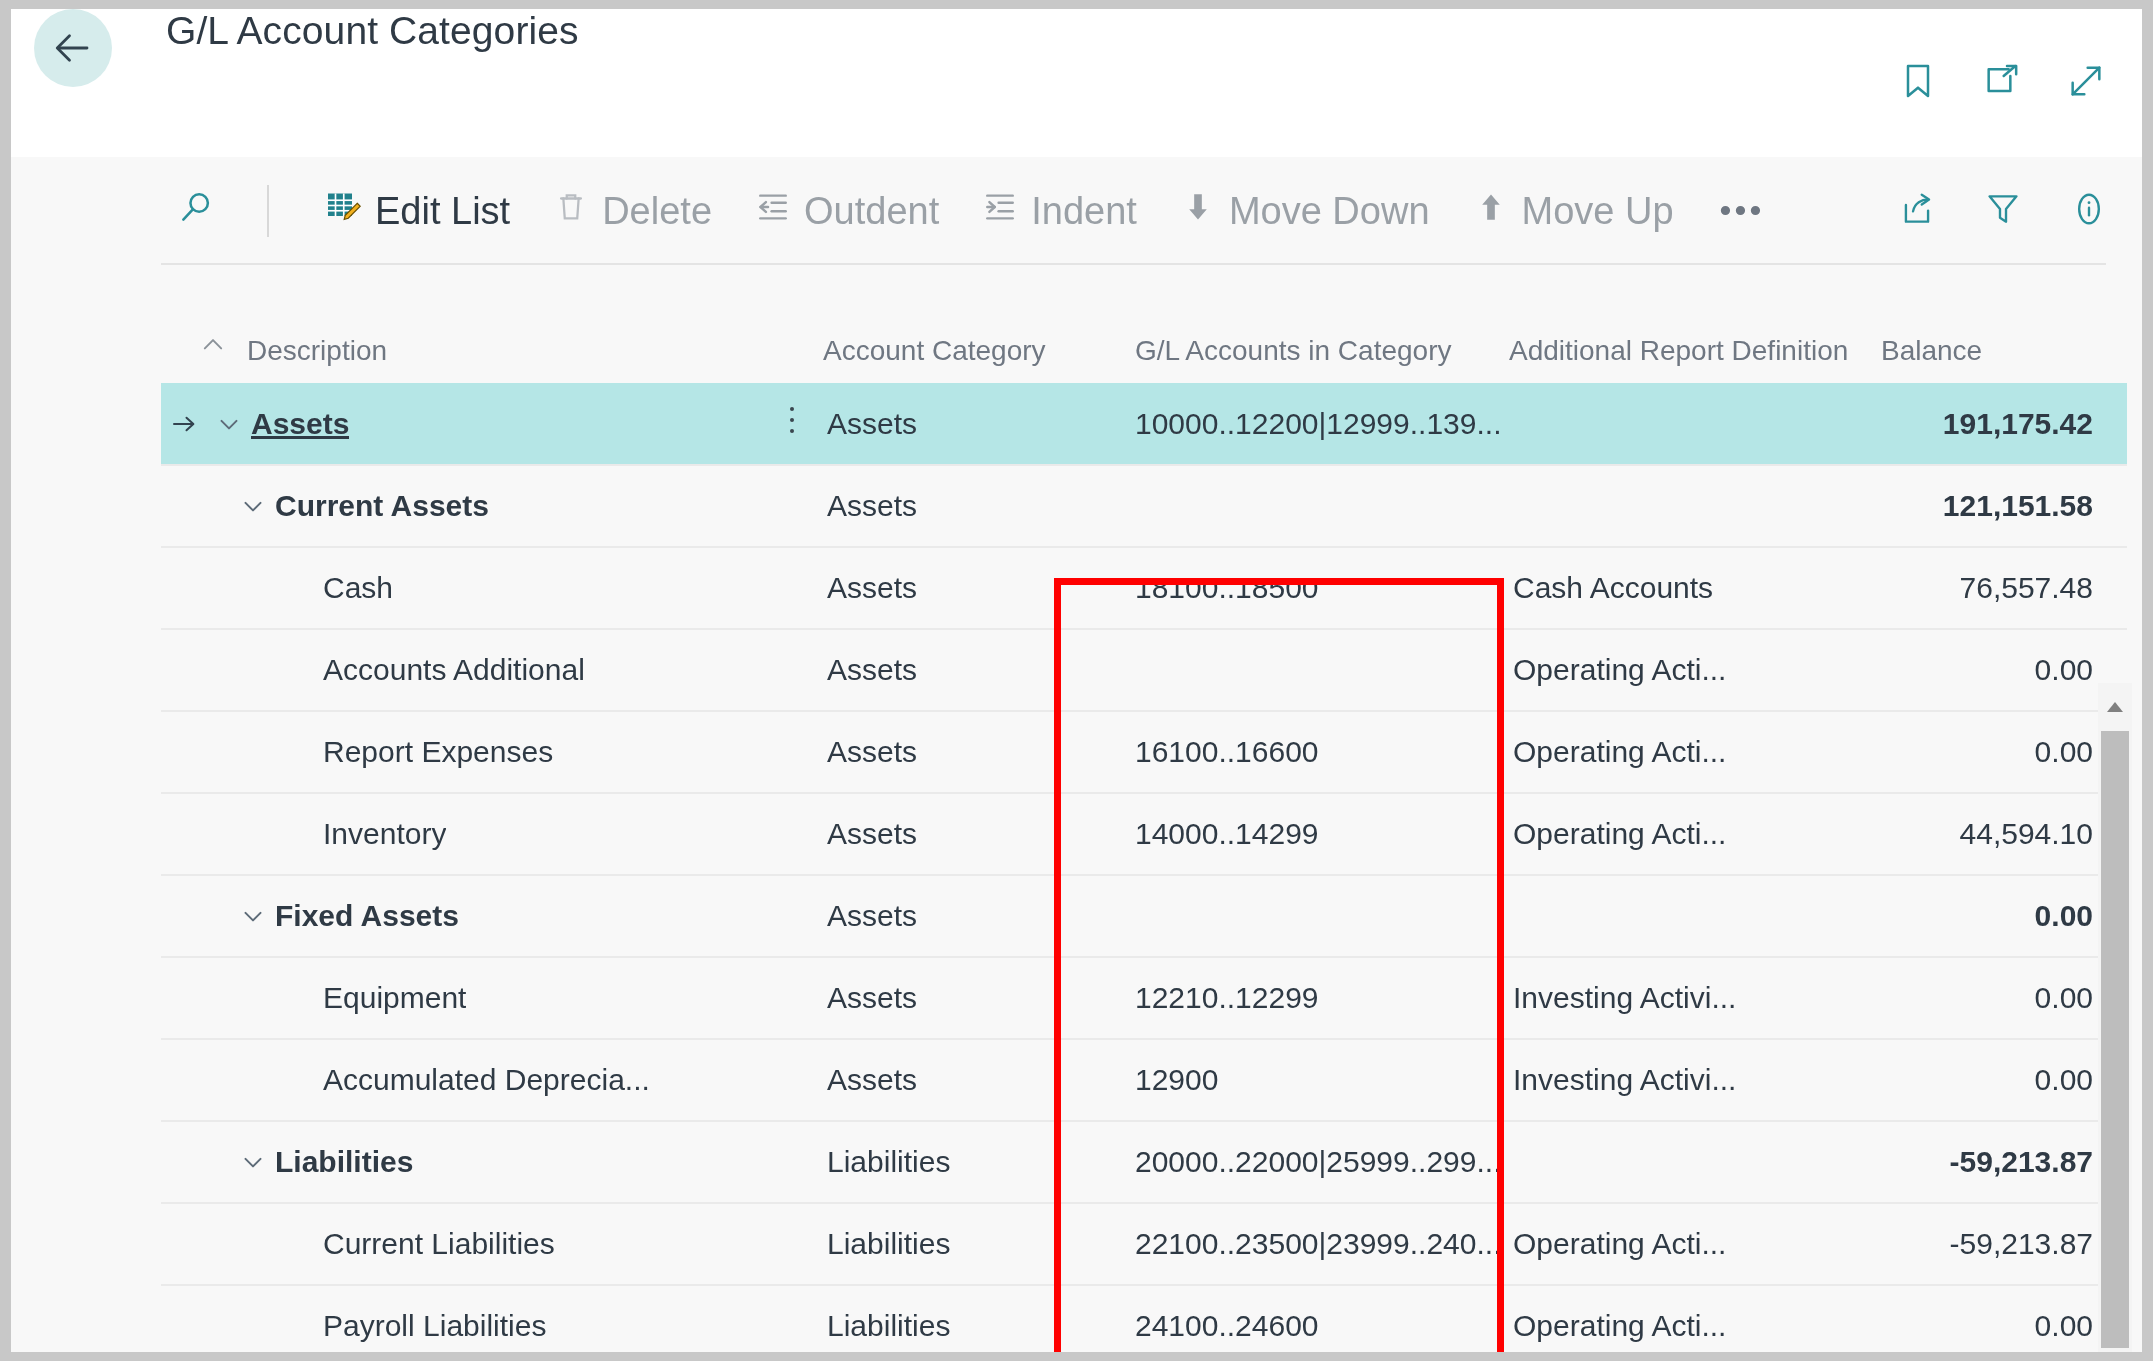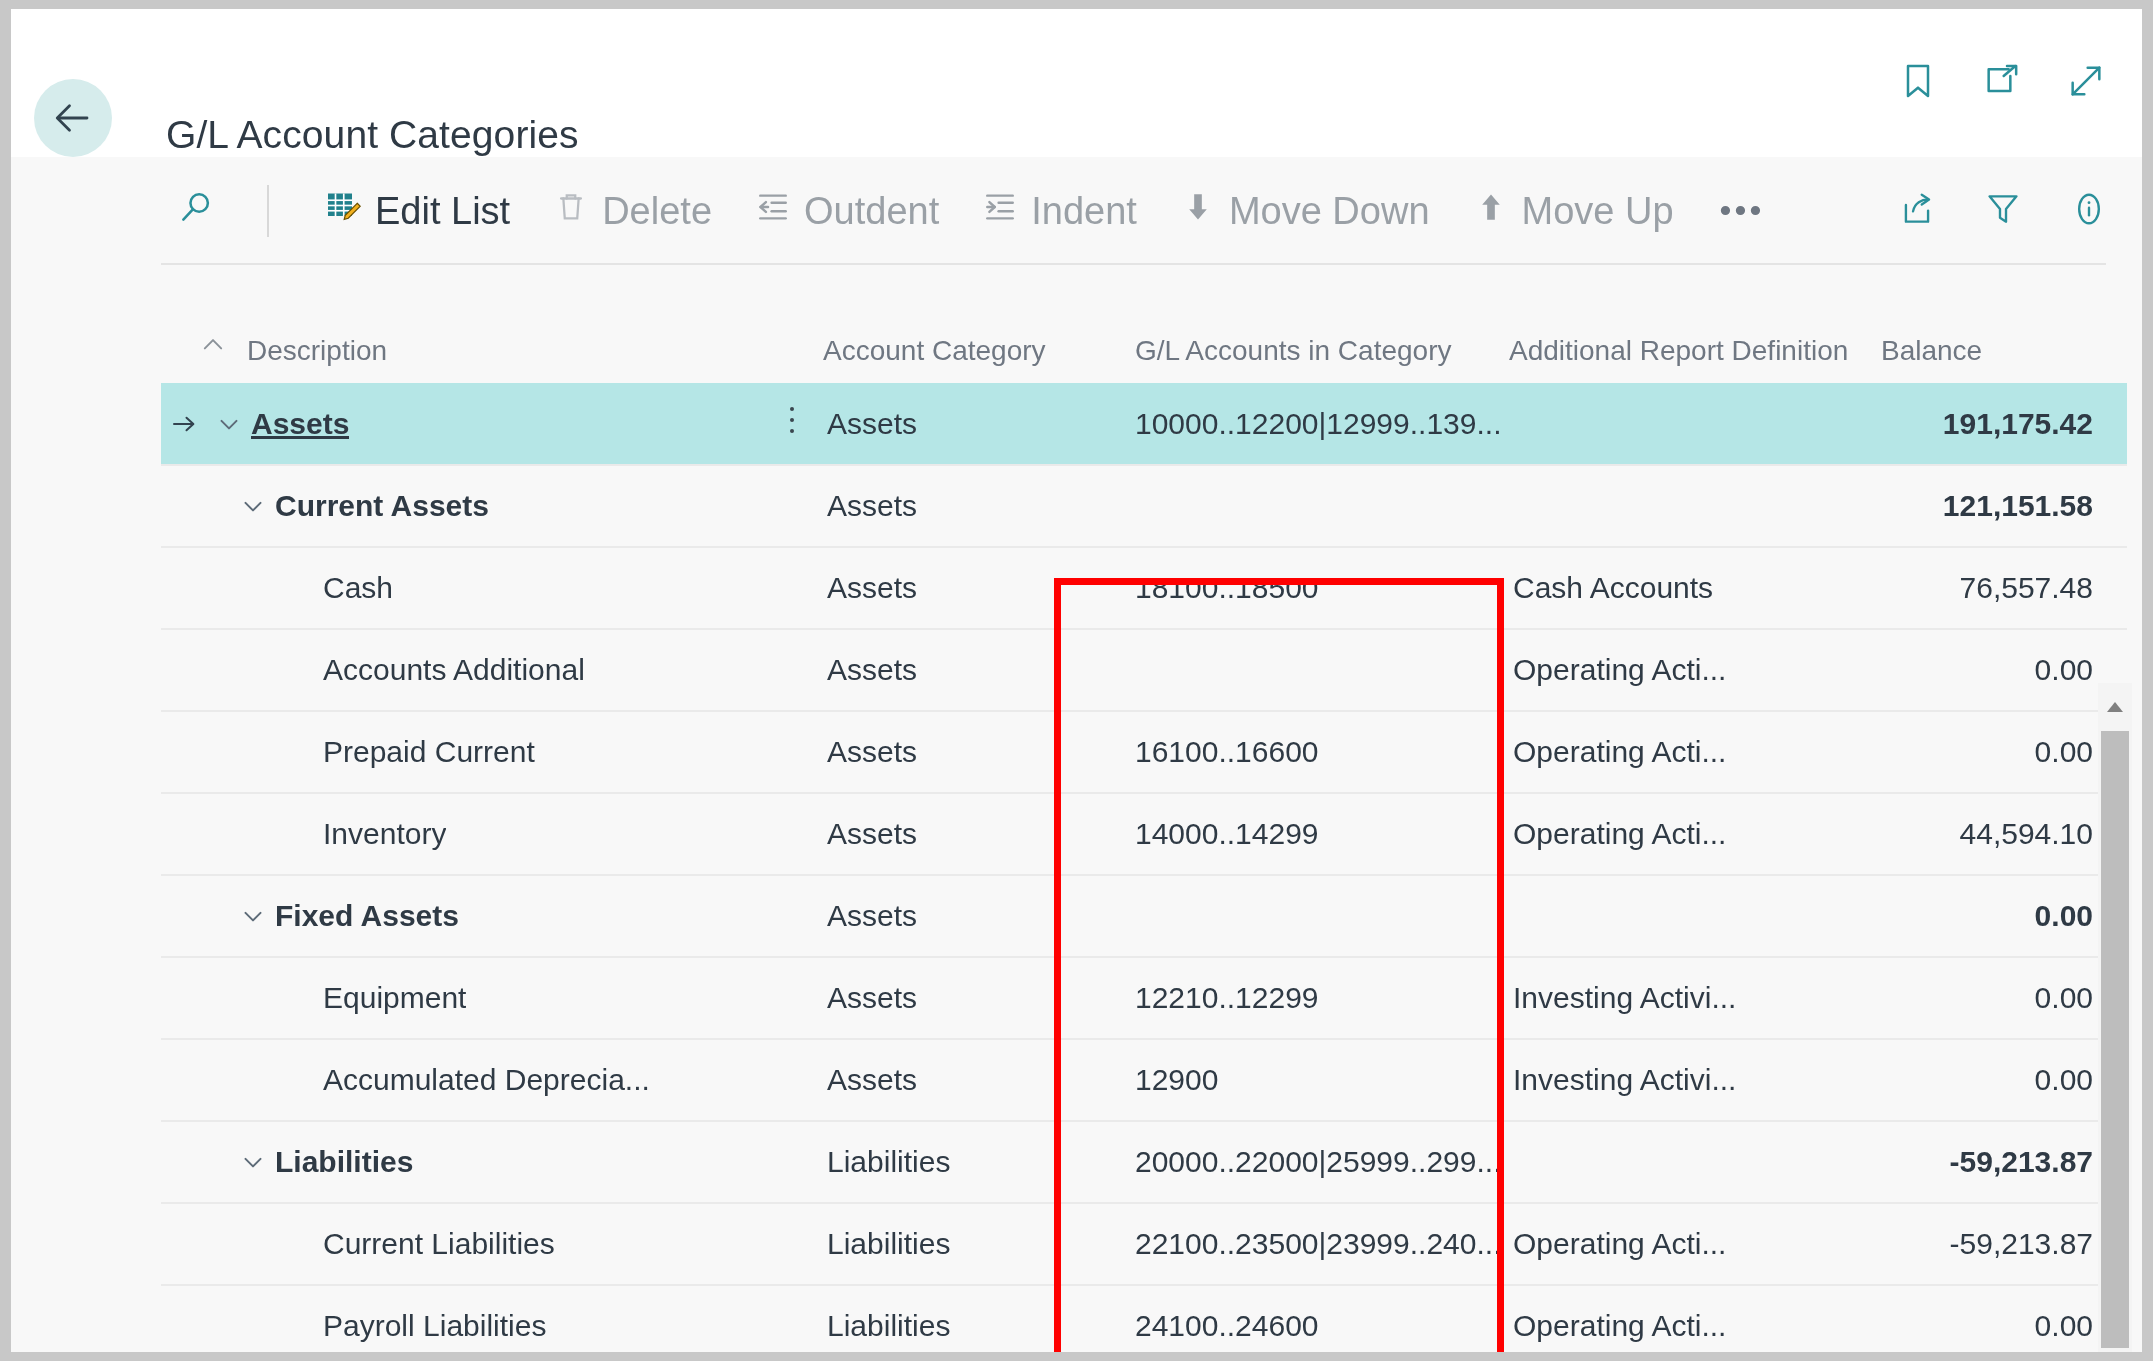--- a/index.html
+++ b/index.html
@@ -21,21 +21,21 @@
     background: #ffffff;
     overflow: hidden;
   }
 
   
   .titlebar {
     position: relative;
     height: 148px;
     background: #ffffff;
     display: flex;
-    align-items: flex-end;
+    align-items: flex-start;
   }
   .back-btn {
     width: 78px; height: 78px;
     margin-left: 23px;
     border-radius: 50%;
     background: #d6ecec;
     display: flex; align-items: center; justify-content: center;
     cursor: pointer;
     flex: 0 0 auto;
   }
@@ -444,21 +444,21 @@
             <td class="cell-cat">Assets</td>
             <td class="cell-gl"></td>
             <td class="cell-ard">Operating Acti...</td>
             <td class="cell-bal">0.00</td>
           </tr>
           <tr class="row">
             <td class="cell-desc">
               <div class="desc-inner lvl2">
                 <span class="ind-arrow"></span>
                 <span class="chev"></span>
-                <span class="desc-text ">Prepaid Current</span>
+                <span class="desc-text ">Report Expenses</span>
               </div>
             </td>
             <td class="cell-kebab"></td>
             <td class="cell-cat">Assets</td>
             <td class="cell-gl">16100..16600</td>
             <td class="cell-ard">Operating Acti...</td>
             <td class="cell-bal">0.00</td>
           </tr>
           <tr class="row">
             <td class="cell-desc">

